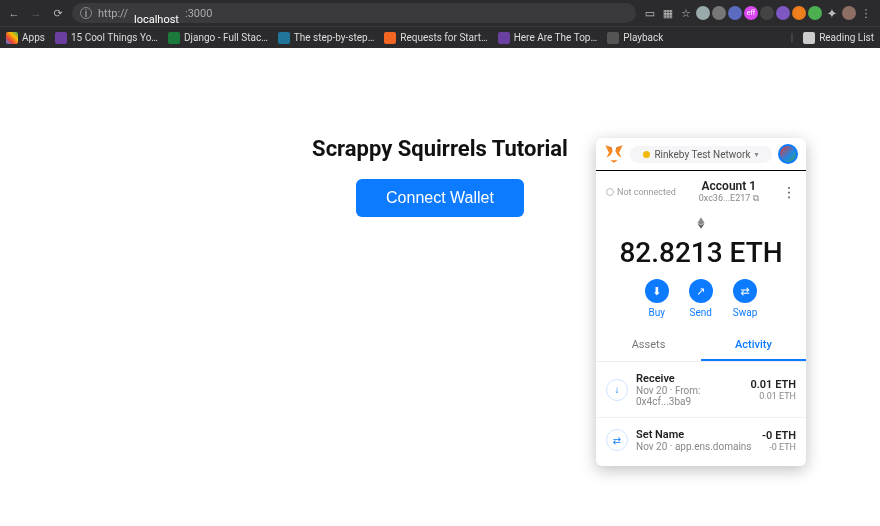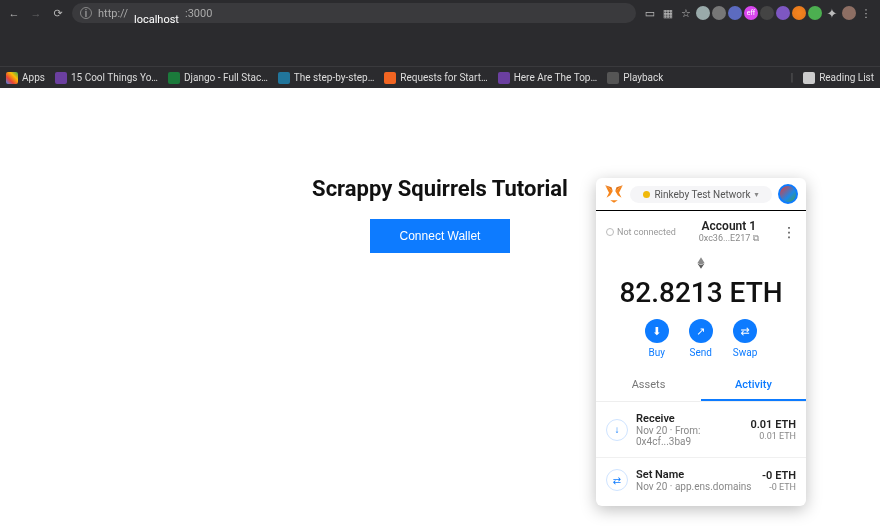--- a/index.html
+++ b/index.html
@@ -6,28 +6,28 @@
   body { font-family: -apple-system, BlinkMacSystemFont, "Segoe UI", Roboto, sans-serif; width: 880px; height: 526px; overflow: hidden; background:#fff; position:relative; }
   
   .chrome { background:#2b2b2e; color:#ccc; font-size:11px; }
   .toolbar { display:flex; align-items:center; height:26px; padding:0 6px; gap:6px; }
   .tb-icon { width:16px; height:16px; display:flex; align-items:center; justify-content:center; color:#bbb; }
   .urlbar { flex:1; display:flex; align-items:center; background:#3a3a3d; border-radius:12px; height:20px; padding:0 8px; gap:6px; color:#eee; }
   .urlbar .scheme { color:#aaa; }
   .urlbar .host { color:#fff;margin-top:12px; }
   .ext-row { display:flex; align-items:center; gap:2px; }
   .ext-dot { width:14px; height:14px; border-radius:50%; }
-  .bookmarks { display:flex; align-items:center; height:22px; padding:0 6px; gap:10px; font-size:10px; color:#ddd; border-top:1px solid #3a3a3d;margin-top:40px; }
+  .bookmarks { display:flex; align-items:center; height:22px; padding:0 6px; gap:10px; font-size:10px; color:#ddd; border-top:1px solid #3a3a3d; }
   .bk { display:flex; align-items:center; gap:4px; white-space:nowrap; }
   .favicon { width:12px; height:12px; border-radius:2px; display:inline-block; }
   .spacer { flex:1; }
   
   .page { position:relative; background:#fff; height:478px; }
   .page h1 { text-align:center; font-size:22px; font-weight:700; color:#111; margin-top:88px; }
-  .cta { display:block; margin:18px auto 0; background:#0d7bff; color:#fff; border:none; border-radius:0; font-size:12px; padding:10px 30px; cursor:pointer; }
+  .cta { display:block; margin:18px auto 0; background:#0d7bff; color:#fff; border:none; border-radius:6px; font-size:16px; padding:10px 30px; cursor:pointer; }
   
   .mm { position:absolute; top:2px; right:74px; width:210px; background:#fff; border-radius:6px; box-shadow:0 4px 16px rgba(0,0,0,0.25); font-size:11px; color:#222; }
   .mm-head { display:flex; align-items:center; padding:6px 8px; gap:6px; border-bottom:1px solid #000000; }
   .mm-fox { width:20px; height:20px; }
   .mm-net { flex:1; display:flex; align-items:center; justify-content:center; gap:4px; background:#f5f5f7; border-radius:12px; padding:3px 8px; font-size:10px; color:#555; cursor:pointer; }
   .net-dot { width:7px; height:7px; border-radius:50%; background:#f0b90b; }
   .mm-avatar { width:20px; height:20px; border-radius:50%; background:linear-gradient(135deg,#e53935 0%,#1e88e5 60%,#43a047 100%); border:2px solid #0d7bff; }
   .mm-acc { display:flex; align-items:center; justify-content:space-between; padding:8px 10px; }
   .mm-conn { font-size:9px; color:#999; display:flex; align-items:center; gap:3px; }
   .mm-conn::before { content:""; width:6px; height:6px; border-radius:50%; border:1px solid #bbb; }

